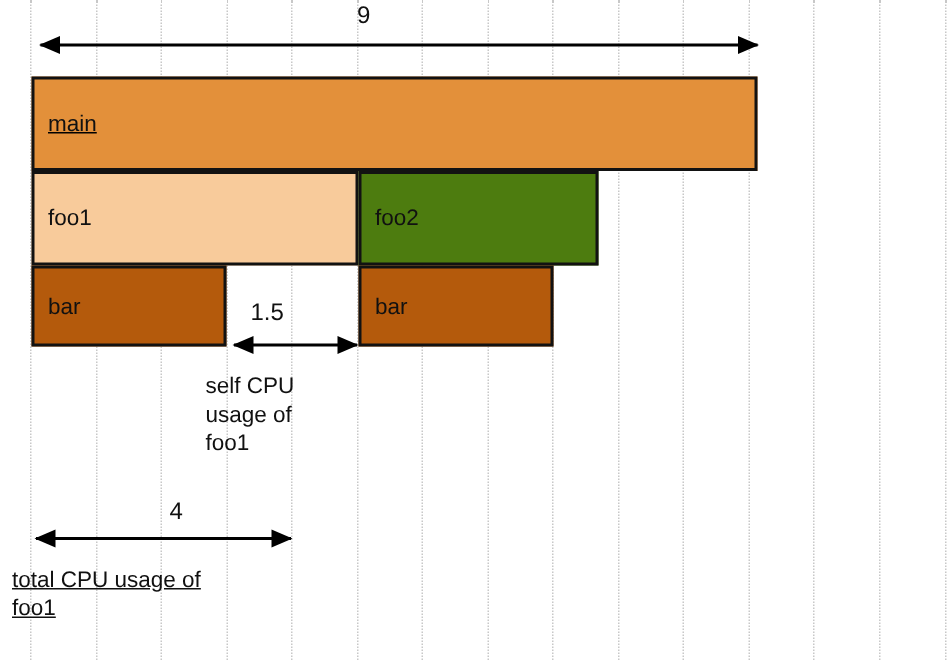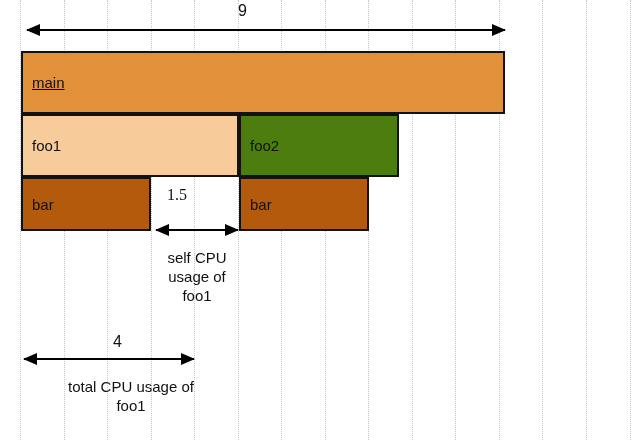--- a/index.html
+++ b/index.html
@@ -67,21 +67,20 @@
   .arrow::after {
     right: -1px;
     border-left: 14px solid #000000;
   }
 
   
   .anno {
     position: absolute;
     font-size: 15px;
     color: #111111;
-    text-align: center;
     line-height: 1.25;
     white-space: pre-line;
   }
   .anno-num {
     position: absolute;
     font-size: 16px;
     color: #111111;
     text-align: center;
   }
 </style>
@@ -123,23 +122,23 @@
       </div>
       <div class="block" style="left: 239px; top: 177px; width: 130px; height: 54px; background: rgb(180, 90, 12);">
         <span class="block-label">bar</span>
       </div>
     </div>
 
   <div id="measures-layer">
       <div class="arrow" style="left: 27px; top: 29px; width: 478px;"></div>
       <div class="anno-num" style="left: 238px; top: 2px;">9</div>
       <div class="arrow" style="left: 156px; top: 229px; width: 82px;"></div>
-      <div class="anno-num" style="left: 167px; top: 186px; font-family: Liberation Serif, serif;">1.5</div>
+      <div class="anno-num" style="left: 167px; top: 200px;">1.5</div>
       <div class="anno" style="left: 137px; top: 249px; width: 120px;">self CPU
 usage of
 foo1</div>
       <div class="arrow" style="left: 24px; top: 358px; width: 170px;"></div>
       <div class="anno-num" style="left: 113px; top: 333px;">4</div>
-      <div class="anno" style="left: 31px; top: 378px; width: 200px;">total CPU usage of
+      <div class="anno" style="left: 8px; top: 378px; width: 200px; text-decoration: underline;">total CPU usage of
 foo1</div>
     </div>
 
 </div>
 
 </body></html>

